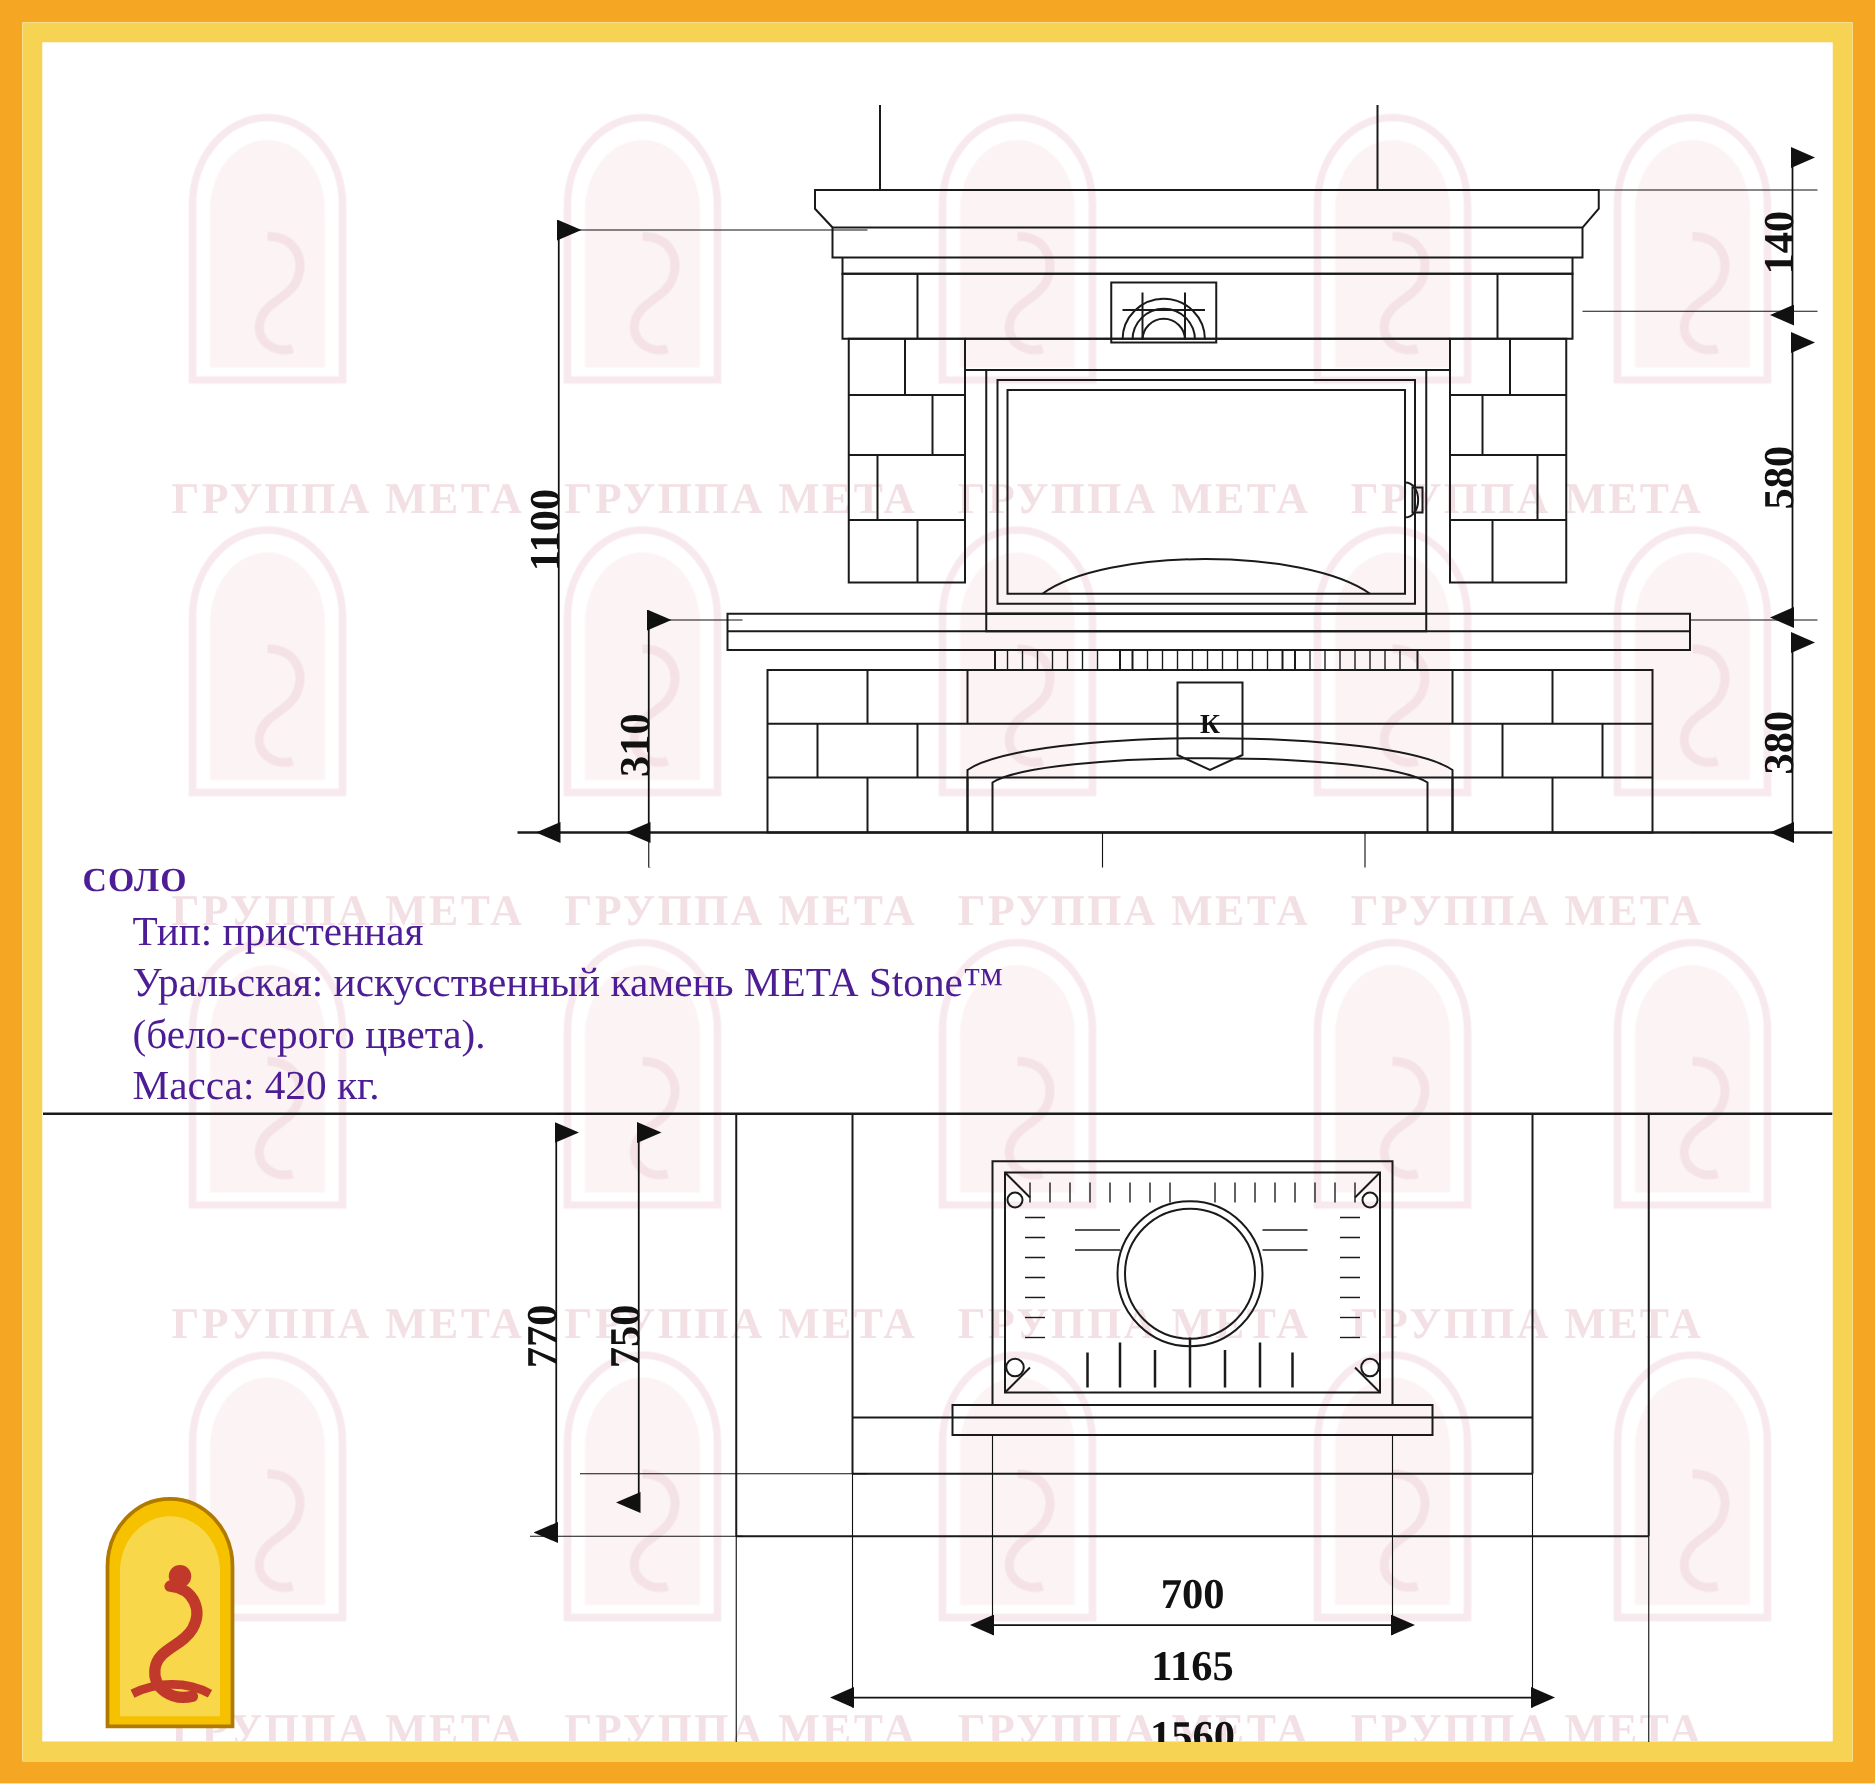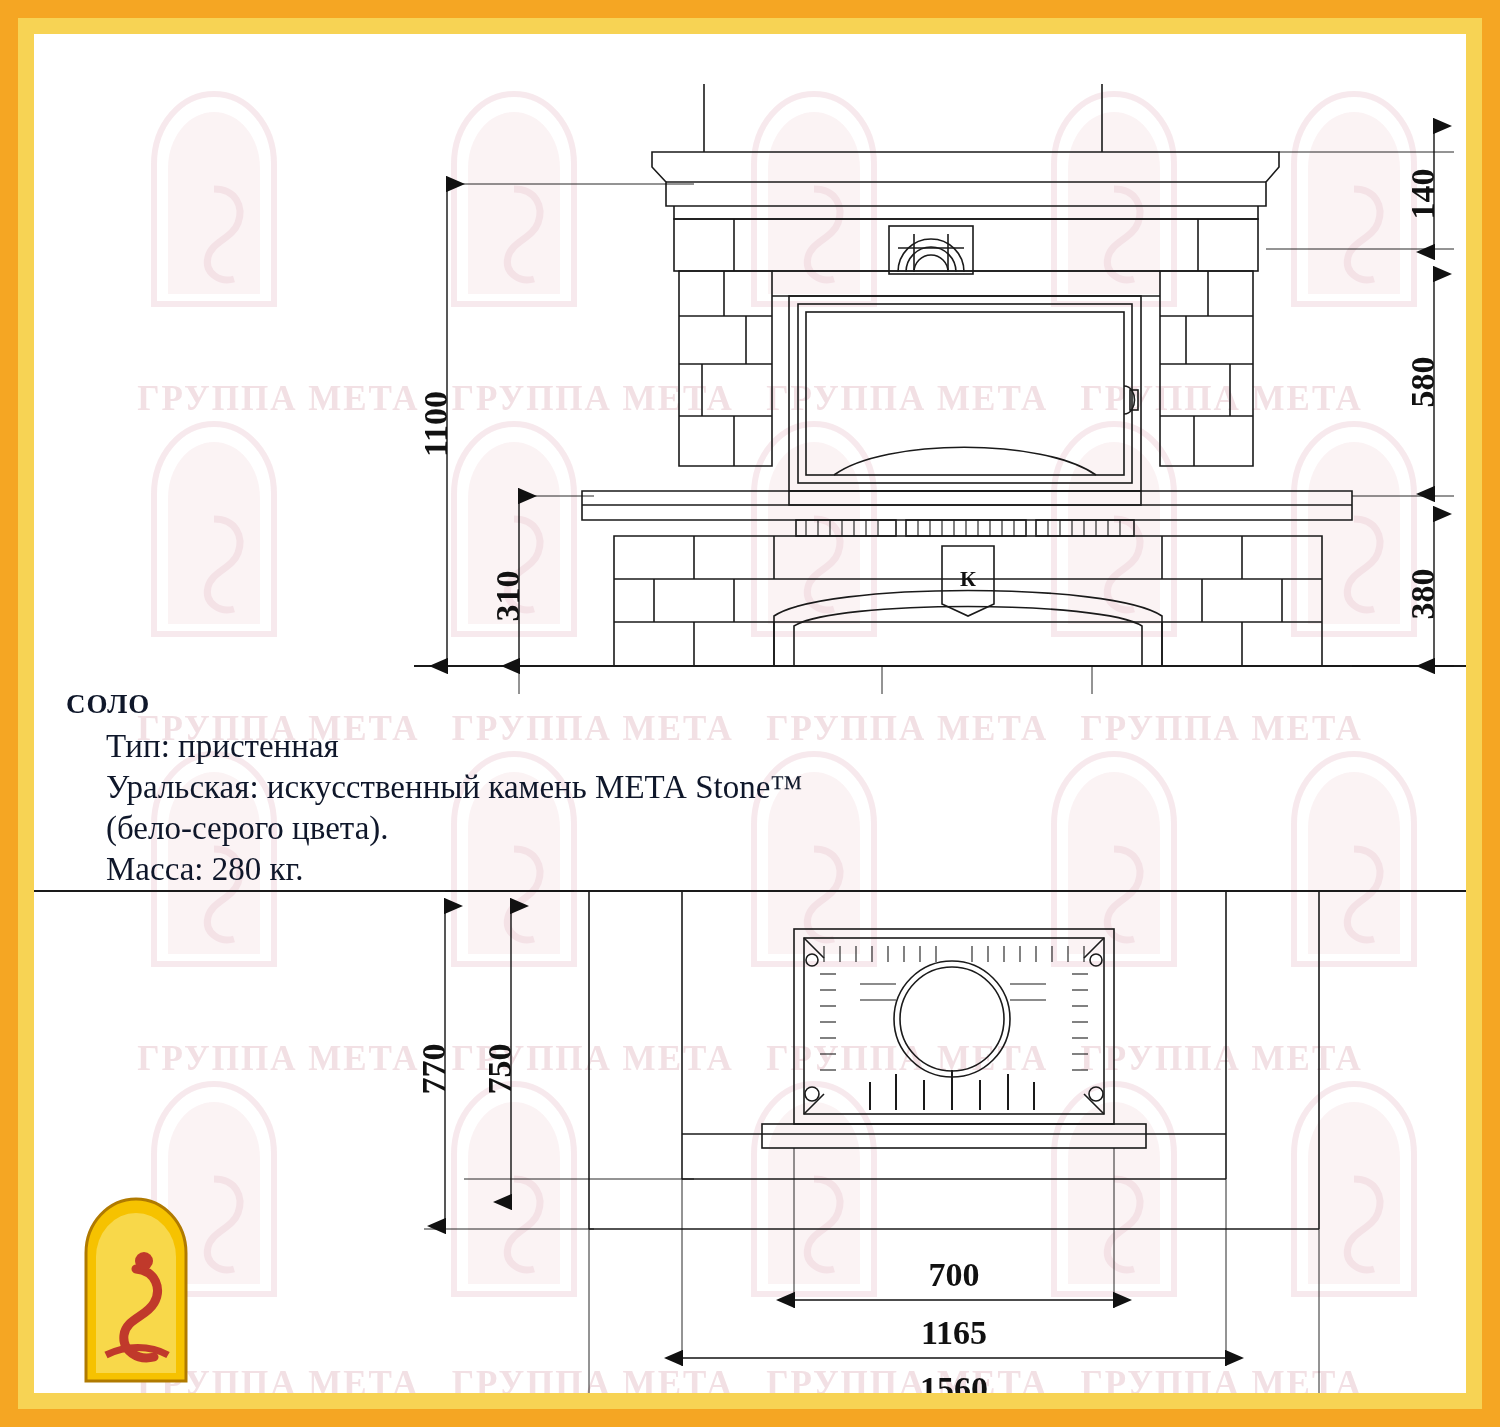--- a/index.html
+++ b/index.html
@@ -83,21 +83,21 @@
     bottom: 8px;
     width: 108px;
     height: 190px;
   }
   
   .caption {
     position: absolute;
     left: 32px;
     top: 655px;
     width: 900px;
-    color: #0f172a;
+    color: #4c1d95;
   }
   .caption .title {
     font-size: 27px;
     font-weight: bold;
     letter-spacing: 1px;
     margin-bottom: 6px;
   }
   .caption .line {
     font-size: 33px;
     line-height: 1.24;
@@ -340,21 +340,21 @@
       <text class="dim-text-v" x="1400" y="348" text-anchor="middle" transform="rotate(-90 1400 348)">580</text>
       <text class="dim-text-v" x="1400" y="560" text-anchor="middle" transform="rotate(-90 1400 560)">380</text>
       <text class="dim-text" x="952" y="698" text-anchor="middle">470</text>
     </svg>
 
     <div class="caption">
       <div class="title">СОЛО</div>
       <div class="line">Тип: пристенная</div>
       <div class="line">Уральская: искусственный камень МЕТА Stone™</div>
       <div class="line">(бело-серого цвета).</div>
-      <div class="line">Масса: 280 кг.</div>
+      <div class="line">Масса: 420 кг.</div>
     </div>
 
     <svg class="drawing" style="top:800px;" width="1432" height="560" viewBox="0 0 1432 560">
       <defs>
         <marker id="tArrUp" markerWidth="12" markerHeight="14" refX="6" refY="13" orient="auto">
           <path d="M6,0 L12,14 L0,14 Z" fill="#111"></path>
         </marker>
         <marker id="tArrDown" markerWidth="12" markerHeight="14" refX="6" refY="1" orient="auto">
           <path d="M6,14 L0,0 L12,0 Z" fill="#111"></path>
         </marker>

